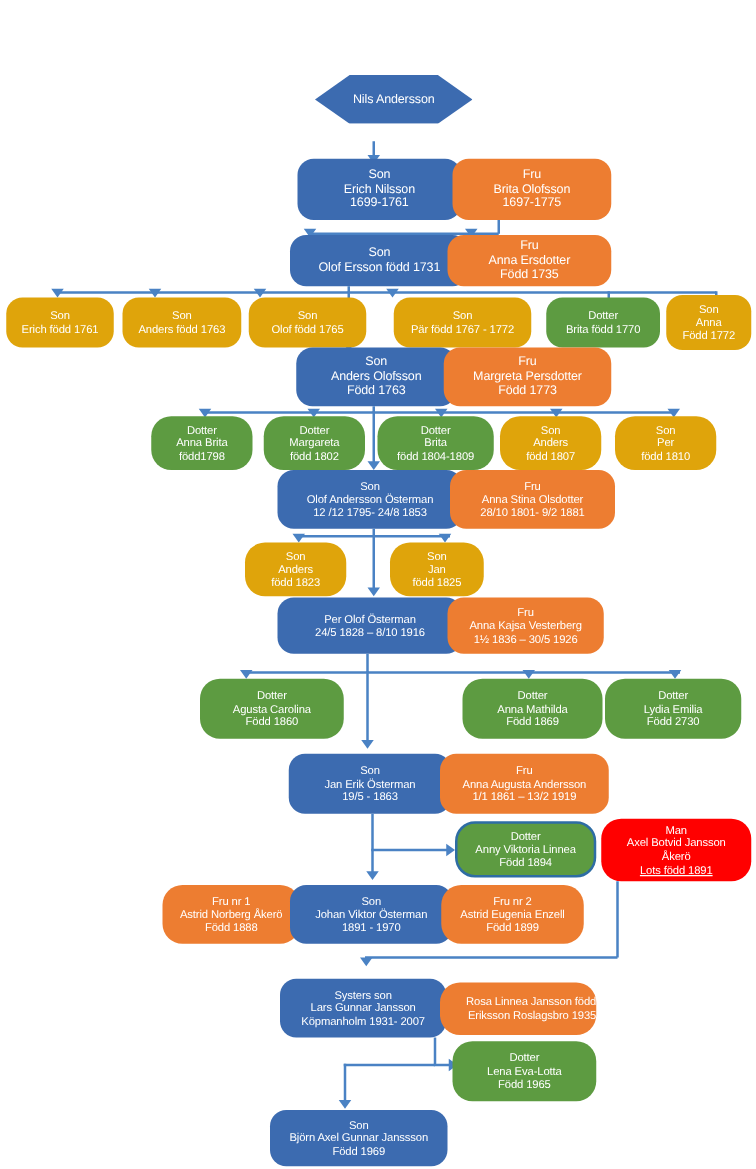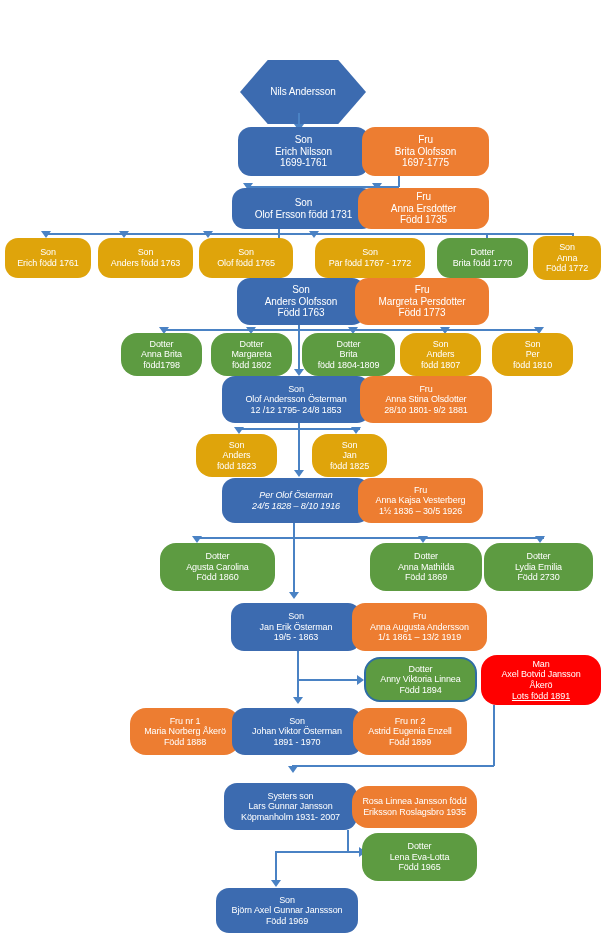--- a/index.html
+++ b/index.html
@@ -81,21 +81,21 @@
     border-bottom: 5px solid transparent;
     border-left: 7px solid #4A82C4;
   }
 </style>
 </head>
 <body>
 
 <div id="canvas">
 
 
-  <div class="node hex blue fs10" style="left:240px; top:60px; width:126px; height:64px;">
+  <div class="node hex blue fs10" style="left:252px; top:60px; width:126px; height:39px;">
     <span class="ln">Nils Andersson</span>
   </div>
   <div class="conn v" style="left:298px; top:113px; height:15px;"></div>
   <div class="arrow" style="left:294px; top:124px;"></div>
 
   <div class="node rounded blue fs10" style="left:238px; top:127px; width:131px; height:49px;">
     <span class="ln">Son</span>
     <span class="ln">Erich Nilsson</span>
     <span class="ln">1699-1761</span>
   </div>
@@ -227,21 +227,21 @@
     <span class="ln">Son</span>
     <span class="ln">Anders</span>
     <span class="ln">född 1823</span>
   </div>
   <div class="node rounded-lg gold fs9" style="left:312px; top:434px; width:75px; height:43px;">
     <span class="ln">Son</span>
     <span class="ln">Jan</span>
     <span class="ln">född 1825</span>
   </div>
 
-  <div class="node rounded blue fs9" style="left:222px; top:478px; width:148px; height:45px;font-style:italic;">
+  <div class="node rounded blue fs9" style="left:222px; top:478px; width:148px; height:45px;">
     <span class="ln">Per Olof Österman</span>
     <span class="ln">24/5 1828 – 8/10 1916</span>
   </div>
   <div class="node rounded orange fs9" style="left:358px; top:478px; width:125px; height:45px;">
     <span class="ln">Fru</span>
     <span class="ln">Anna Kajsa Vesterberg</span>
     <span class="ln">1½ 1836 – 30/5 1926</span>
   </div>
 
   <div class="conn v" style="left:293px; top:523px; height:15px;"></div>
@@ -291,21 +291,21 @@
   </div>
   <div class="node rounded-lg red fs9" style="left:481px; top:655px; width:120px; height:50px;">
     <span class="ln">Man</span>
     <span class="ln">Axel Botvid Jansson</span>
     <span class="ln">Åkerö</span>
     <span class="ln ul">Lots född 1891</span>
   </div>
 
   <div class="node rounded-lg orange fs9" style="left:130px; top:708px; width:110px; height:47px;">
     <span class="ln">Fru nr 1</span>
-    <span class="ln">Maria Norberg Åkerö</span>
+    <span class="ln">Astrid Norberg Åkerö</span>
     <span class="ln">Född 1888</span>
   </div>
   <div class="node rounded blue fs9" style="left:232px; top:708px; width:130px; height:47px;">
     <span class="ln">Son</span>
     <span class="ln">Johan Viktor Österman</span>
     <span class="ln">1891 - 1970</span>
   </div>
   <div class="node rounded-lg orange fs9" style="left:353px; top:708px; width:114px; height:47px;">
     <span class="ln">Fru nr 2</span>
     <span class="ln">Astrid Eugenia Enzell</span>
@@ -314,21 +314,21 @@
 
   <div class="conn v" style="left:493px; top:705px; height:61px;"></div>
   <div class="conn h" style="left:292px; top:765px; width:202px;"></div>
   <div class="arrow" style="left:288px; top:766px;"></div>
 
   <div class="node rounded blue fs9" style="left:224px; top:783px; width:133px; height:47px;">
     <span class="ln">Systers son</span>
     <span class="ln">Lars Gunnar Jansson</span>
     <span class="ln">Köpmanholm 1931- 2007</span>
   </div>
-  <div class="node rounded-lg orange fs9" style="left:352px; top:786px; width:125px; height:42px;">
+  <div class="node rounded-lg orange fs9" style="left:352px; top:786px; width:125px; height:42px;align-items:flex-end;">
     <span class="ln">Rosa Linnea Jansson född</span>
     <span class="ln">Eriksson Roslagsbro 1935</span>
   </div>
 
   <div class="conn v" style="left:347px; top:830px; height:22px;"></div>
   <div class="conn h" style="left:347px; top:851px; width:15px;"></div>
   <div class="arrow-right" style="left:359px; top:847px;"></div>
   <div class="conn h" style="left:275px; top:851px; width:73px;"></div>
   <div class="conn v" style="left:275px; top:851px; height:33px;"></div>
   <div class="arrow" style="left:271px; top:880px;"></div>

